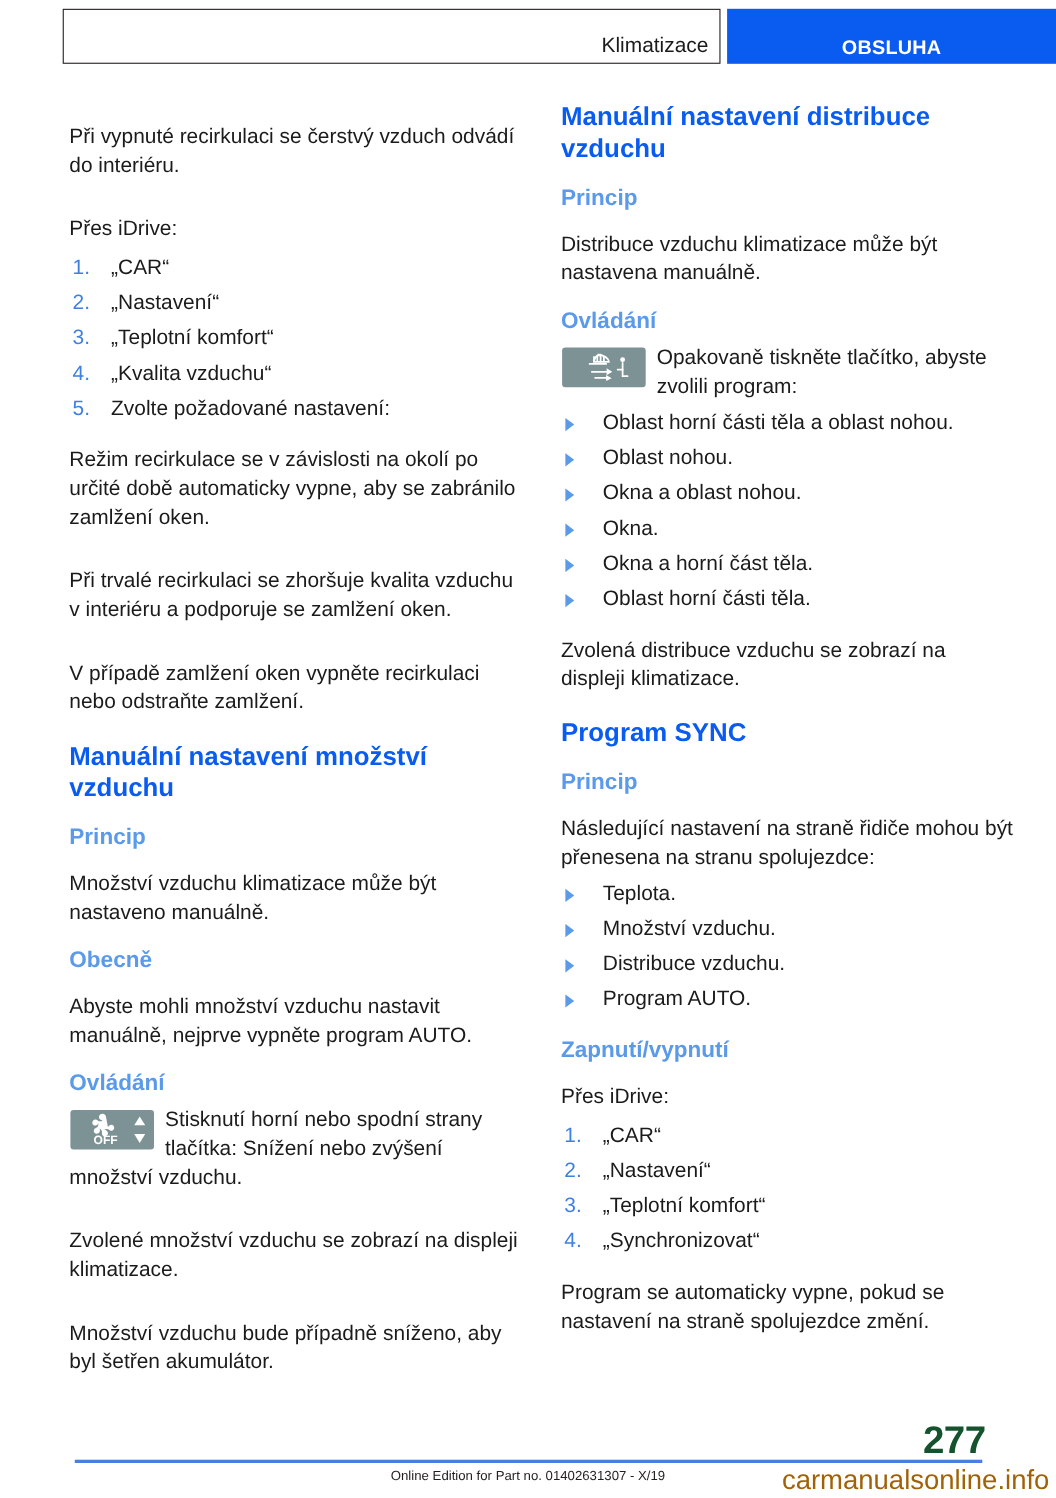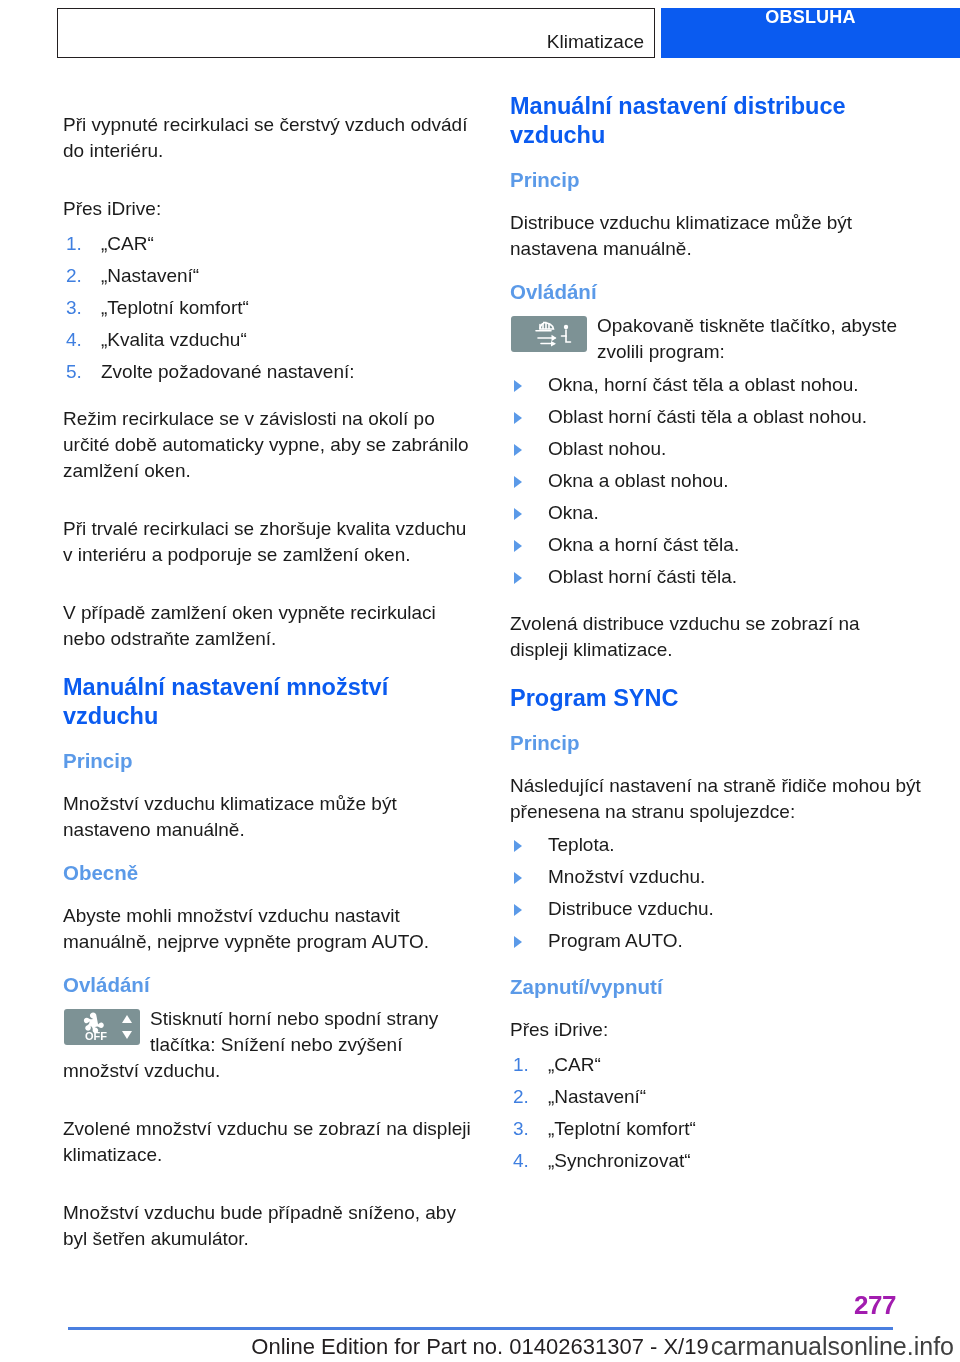--- a/index.html
+++ b/index.html
@@ -44,21 +44,21 @@
     color: #1b1b1b;
   }
   .header-tab-section {
     position: absolute;
     left: 604px;
     top: 0;
     width: 299px;
     height: 50px;
     background: #0a5bf0;
     display: flex;
-    align-items: flex-start;
+    align-items: flex-end;
     justify-content: center;
   }
   .header-tab-section span {
     font-size: 18px;
     line-height: 18px;
     font-weight: bold;
     color: #ffffff;
     padding-bottom: 6px;
     letter-spacing: 0.2px;
   }
@@ -172,42 +172,42 @@
     left: 68px;
     top: 1327px;
     width: 825px;
     height: 3px;
     background: #4a7fe0;
   }
   .page-number {
     position: absolute;
     right: 64px;
     top: 1290px;
-    font-size: 26px;
+    font-size: 35px;
     font-weight: bold;
-    color: #a21caf;
+    color: #14532d;
     letter-spacing: -0.5px;
     margin-left: 16px;
   }
   .footer-note {
     position: absolute;
     left: 0;
     top: 1334px;
     width: 960px;
     text-align: center;
-    font-size: 22px;
+    font-size: 12px;
     color: #231f20;
     font-family: "Liberation Sans", sans-serif;
   }
   .watermark {
     position: absolute;
     right: 6px;
     top: 1332px;
     font-size: 25px;
-    color: #404040;
+    color: #a16207;
     font-family: "Liberation Sans", sans-serif;
     white-space: nowrap;
   }
 </style>
 </head>
 <body>
 
 <div class="header">
   <div class="header-tab-chapter">
     <span>Klimatizace</span>
@@ -310,24 +310,20 @@
           </g>
         </svg>
       </span>
       <span>Opakovaně tiskněte tlačítko, abyste zvolili program:</span>
       <div class="after"></div>
     </div>
 
     <ul class="tri">
       <li>
         <span class="tri-mark"></span>
-        <span>Okna, horní část těla a oblast nohou.</span>
-      </li>
-      <li>
-        <span class="tri-mark"></span>
         <span>Oblast horní části těla a oblast nohou.</span>
       </li>
       <li>
         <span class="tri-mark"></span>
         <span>Oblast nohou.</span>
       </li>
       <li>
         <span class="tri-mark"></span>
         <span>Okna a oblast nohou.</span>
       </li>
@@ -386,19 +382,20 @@
       <li>
         <span class="num">3.</span>
         <span>„Teplotní komfort“</span>
       </li>
       <li>
         <span class="num">4.</span>
         <span>„Synchronizovat“</span>
       </li>
     </ol>
 
+    <p class="body tight">Program se automaticky vypne, pokud se nastavení na straně spolujezdce změní.</p>
   </div>
 </div>
 
 <div class="page-number">277</div>
 <div class="footer-rule"></div>
 <div class="footer-note">Online Edition for Part no. 01402631307 - X/19</div>
 <div class="watermark">carmanualsonline.info</div>
 
 </body></html>

